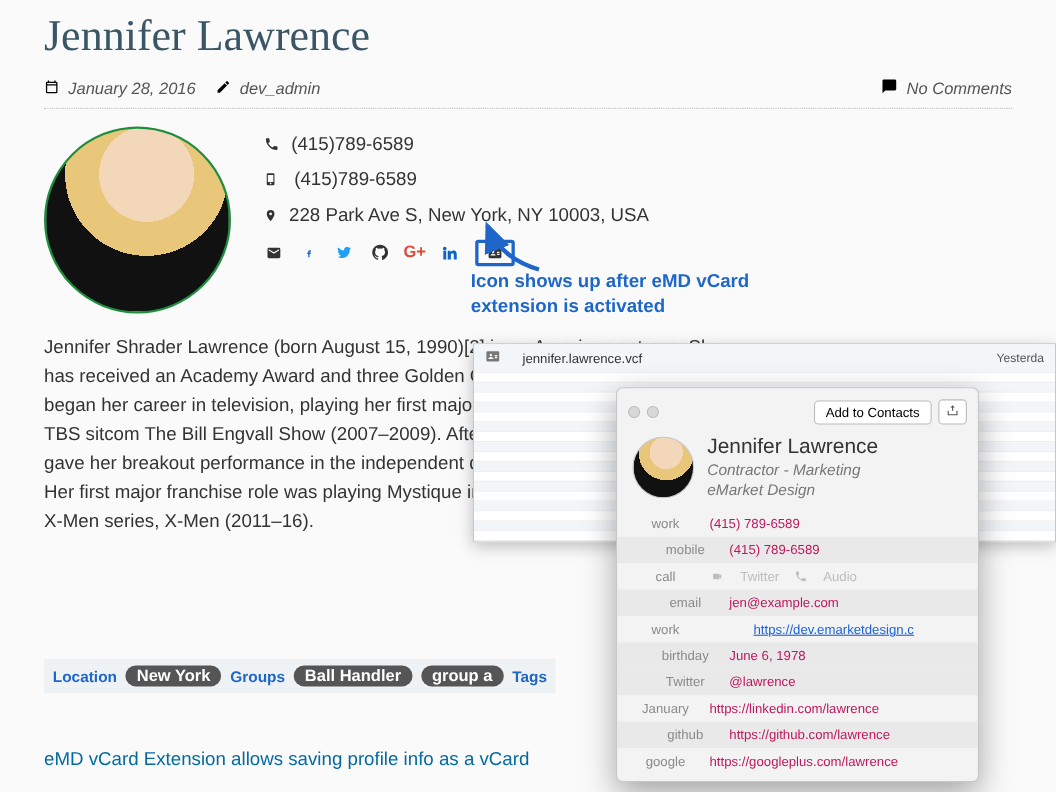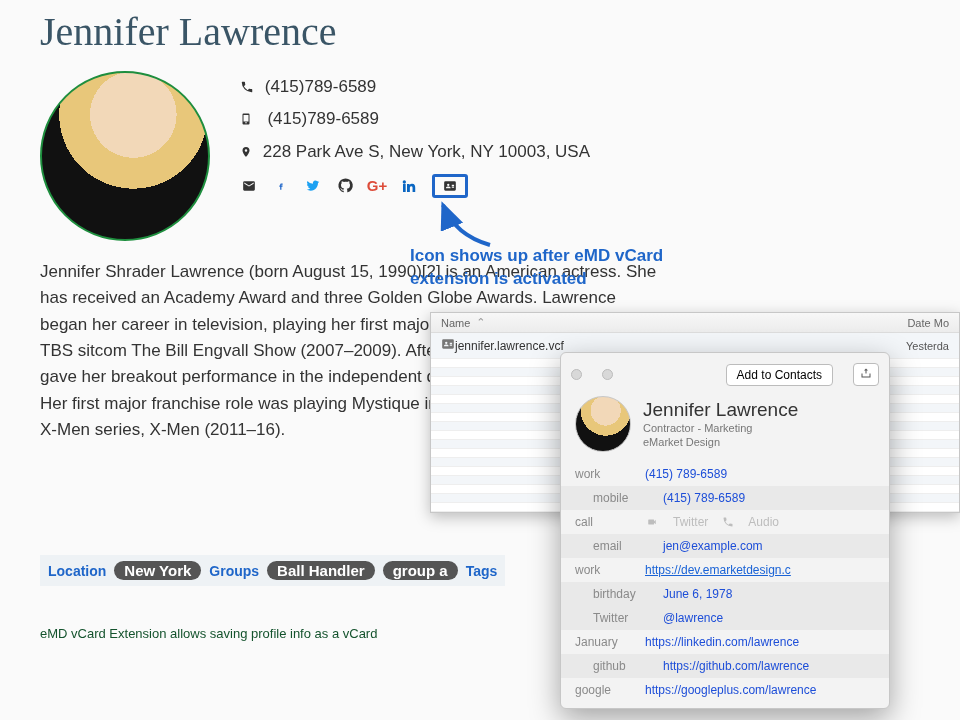--- a/index.html
+++ b/index.html
@@ -33,89 +33,110 @@
   .contact-lines .line svg { vertical-align: -2px; margin-right: 6px; fill:#333; }
   .social-row { display: flex; gap: 14px; align-items: center; margin-top: 6px; }
   .social-row .si { width: 18px; height: 18px; display:inline-flex; align-items:center; justify-content:center; }
   .gplus { color:#dd4b39; font-weight:700; font-size:15px; }
   .vcard-box {
     border: 3px solid #1f66c9; padding: 2px 6px; border-radius: 3px;
     display:inline-flex; align-items:center; justify-content:center;
   }
   .arrow { position:absolute; left:440px; top:200px; }
   .callout {
-    position:absolute; left:410px; top:245px; width:280px;
+    position:absolute; left:428px; top:245px; width:280px;
     color:#1f66c9; font-weight:700; font-size:17px; line-height:1.35;
   }
   .bio {
     margin-top: 18px; font-size: 17px; color:#333; line-height:1.55;
     max-width: 620px;
   }
   .tag-row {
     margin-top: 112px; display:flex; gap:8px; align-items:center;
     background:#eef2f5; padding:6px 8px; width:fit-content; font-size:14px;
   }
   .tag-label { color:#1f66c9; font-weight:700; }
   .pill {
     background:#555; color:#fff; border-radius:10px; padding:1px 10px; font-size:15px; font-weight:700;
   }
   .footer-caption {
-    margin-top: 40px; font-size:13px; color:#14532d;
+    margin-top: 50px; font-size:17px; color:#0369a1;
   }
 
   
   .mac {
     position:absolute; left:430px; top:312px; width:530px;
     border:1px solid #c7c7c7; background:#fff; box-shadow:0 4px 14px rgba(0,0,0,.25);
     font-size:12px;
   }
   .mac-header {
     background:linear-gradient(#f7f7f7,#ececec); border-bottom:1px solid #dcdcdc;
     display:flex; align-items:center; padding:3px 10px; color:#666; font-size:11px;
   }
   .mac-header .spacer{flex:1}
   .mac-row {
-    display:flex; align-items:center; padding:4px 10px; gap:0;
+    display:flex; align-items:center; padding:4px 10px; gap:20px;
     border-bottom:1px solid #eee; background: #fff;
   }
   .mac-row.stripe { background:#f3f6f9; }
   .mac-row .fname { color:#333; }
   .mac-row .yest { margin-left:auto; color:#555; font-size:11px; }
   .quicklook {
     position:absolute; left:560px; top:352px; width:330px;
     background:#f3f3f3; border:1px solid #c7c7c7; border-radius:6px;
     box-shadow:0 10px 30px rgba(0,0,0,.35); padding:10px 0 6px;
     font-size:12px;
   }
-  .ql-top { display:flex; gap:20px; padding:0 10px 8px; align-items:center; }
+  .ql-top { display:flex; gap:6px; padding:0 10px 8px; align-items:center; }
   .ql-top .dot{ width:11px;height:11px;border-radius:50%;background:#d8d8d8;border:1px solid #bcbcbc;}
   .ql-top .spacer{flex:1}
   .ql-btn { background:#fff;border:1px solid #bcbcbc;border-radius:4px;padding:3px 10px;font-size:12px;}
   .ql-share{ width:26px;text-align:center;padding:3px 0;}
   .ql-head { display:flex; gap:12px; padding:2px 14px 10px; align-items:center; }
   .ql-ava { width:56px;height:56px;border-radius:50%;
     background: radial-gradient(circle at 55% 25%, #f2d8b8 0 30%, #e8c77a 30% 50%, #111 50% 100%);
     border:1px solid #c7c7c7;}
   .ql-name { font-size:19px; color:#333; }
-  .ql-sub { color:#777; font-size:11px; line-height:1.3; }
+  .ql-sub { color:#777; font-size:14px; line-height:1.3;font-style:italic; }
   .ql-rows { padding: 0 0 0 0; }
   .ql-row { display:flex; padding:5px 14px; align-items:center; }
   .ql-row.stripe { background:#e9e9e9;padding-left:32px; }
-  .ql-k { width:70px; text-align:left; color:#8a8a8a; padding-right:10px; }
-  .ql-v { color:#1d4ed8; }
-  .ql-v.link { color:#1a63d6; text-decoration:underline; }
+  .ql-k { width:70px; text-align:center; color:#8a8a8a; padding-right:10px; }
+  .ql-v { color:#be185d; }
+  .ql-v.link { color:#1a63d6; text-decoration:underline;margin-left:40px; }
   .callrow .ql-v { color:#bdbdbd; display:flex; gap:14px; align-items:center;}
   .callrow svg{ fill:#bdbdbd; }
 </style>
 </head>
 <body>
 
 <div class="page">
   <h1 class="title">Jennifer Lawrence</h1>
 
+  <div class="meta-row">
+    <span class="icon">
+      <svg width="14" height="14" viewBox="0 0 24 24">
+          <path d="M19 4h-1V2h-2v2H8V2H6v2H5A2 2 0 003 6v14a2 2 0 002 2h14a2 2 0 002-2V6a2 2 0 00-2-2zm0 16H5V10h14zm0-12H5V6h14z"></path>
+        </svg>
+    </span>
+    <span>January 28, 2016</span>
+    <span class="icon" style="margin-left:10px">
+      <svg width="14" height="14" viewBox="0 0 24 24">
+          <path d="M3 17.25V21h3.75L17.81 9.94l-3.75-3.75zM20.71 7.04a1 1 0 000-1.41l-2.34-2.34a1 1 0 00-1.41 0L15.13 5.13l3.75 3.75z"></path>
+        </svg>
+    </span>
+    <span>dev_admin</span>
+    <span class="spacer"></span>
+    <span class="icon">
+      <svg width="15" height="15" viewBox="0 0 24 24">
+          <path d="M20 2H4a2 2 0 00-2 2v18l4-4h14a2 2 0 002-2V4a2 2 0 00-2-2z"></path>
+        </svg>
+    </span>
+    <span>No Comments</span>
+  </div>
 
   <div class="content-row">
     <div class="avatar"></div>
     <div class="contact-lines">
       <div class="line">
         <svg width="14" height="14" viewBox="0 0 24 24">
             <path d="M6.6 10.8a15 15 0 006.6 6.6l2.2-2.2a1 1 0 011-.24 11.4 11.4 0 003.6.58 1 1 0 011 1V20a1 1 0 01-1 1A17 17 0 013 4a1 1 0 011-1h3.5a1 1 0 011 1 11.4 11.4 0 00.58 3.6 1 1 0 01-.24 1z"></path>
           </svg>
         <span>(415)789-6589</span>
       </div>
@@ -185,26 +206,20 @@
     <span class="tag-label">Groups</span>
     <span class="pill">Ball Handler</span>
     <span class="pill">group a</span>
     <span class="tag-label">Tags</span>
   </div>
 
   <div class="footer-caption">eMD vCard Extension allows saving profile info as a vCard</div>
 </div>
 
 <div class="mac">
-  <div class="mac-header">
-    <span>Name</span>
-    <span style="margin-left:6px;color:#999">⌃</span>
-    <span class="spacer"></span>
-    <span>Date Mo</span>
-  </div>
   <div class="mac-row stripe">
     <span>
       <svg width="14" height="14" viewBox="0 0 24 24" fill="#777">
           <path d="M20 4H4a2 2 0 00-2 2v12a2 2 0 002 2h16a2 2 0 002-2V6a2 2 0 00-2-2zM9 8a2 2 0 110 4 2 2 0 010-4zm4 8H5v-.6C5 13.9 7.7 13 9 13s4 .9 4 2.4zM19 15h-4v-2h4zm0-3h-4v-2h4z"></path>
         </svg>
     </span>
     <span class="fname">jennifer.lawrence.vcf</span>
     <span class="yest">Yesterda</span>
   </div>
   <div class="mac-row"></div>

